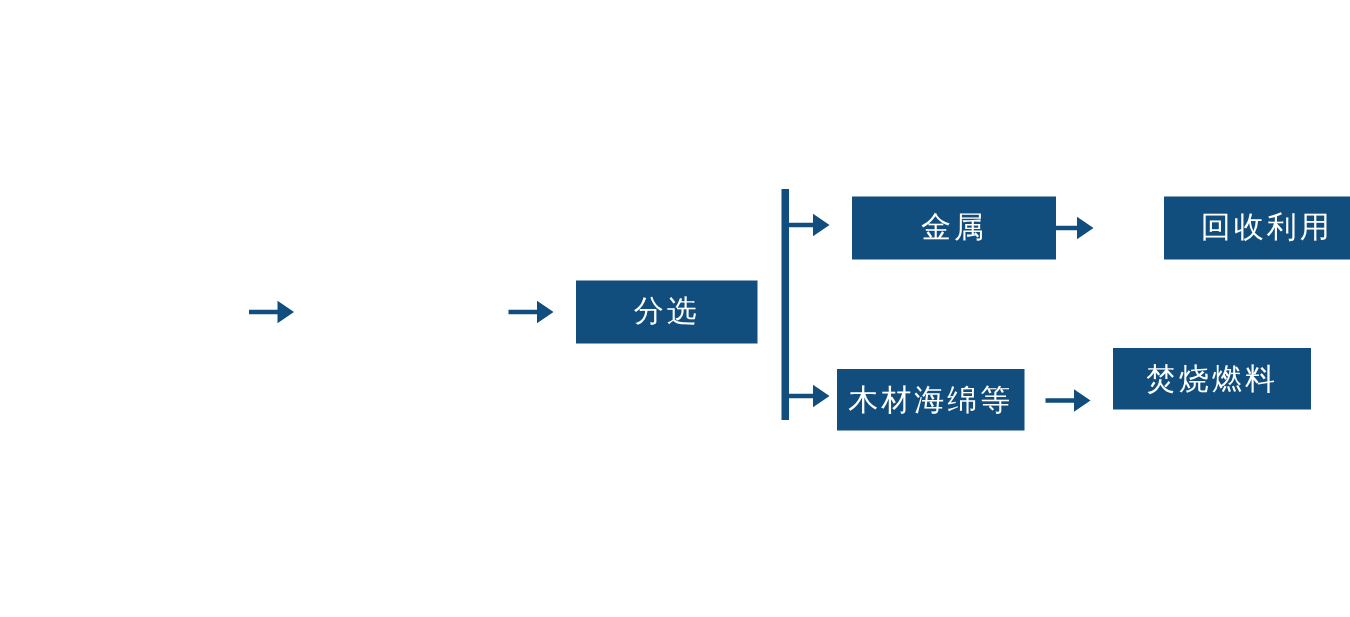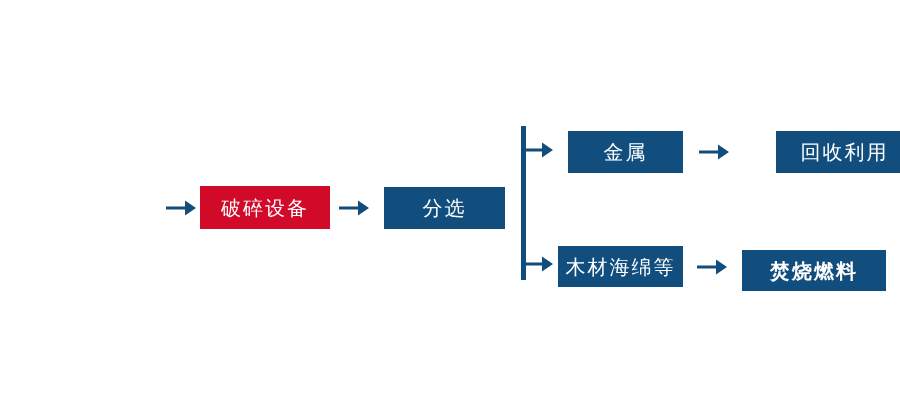--- a/index.html
+++ b/index.html
@@ -32,24 +32,24 @@
     white-space: nowrap;
     user-select: none;
   }
   .node.blue { background: #114e7e; }
   .node.red  { background: #d00a28; }
 
   
   #node-bulky    { left: 28px;  top: 187px; width: 132px; height: 42px; }
   #node-crusher  { left: 200px; top: 186px; width: 130px; height: 43px; }
   #node-sorting  { left: 384px; top: 187px; width: 121px; height: 42px; text-align: right; }
-  #node-metal    { left: 568px; top: 131px; width: 115px; height: 42px; }
+  #node-metal    { left: 568px; top: 131px; width: 136px; height: 42px; }
   #node-recycle  { left: 776px; top: 131px; width: 137px; height: 42px; }
   #node-wood     { left: 558px; top: 246px; width: 125px; height: 41px; }
-  #node-fuel     { left: 742px; top: 250px; width: 144px; height: 41px; font-weight: bold; }
+  #node-fuel     { left: 742px; top: 232px; width: 132px; height: 41px; }
 
   
   .arrow {
     position: absolute;
     width: 34px;
     height: 30px;
     color: #114e7e;
   }
   .arrow svg { display: block; width: 100%; height: 100%; }
 
@@ -73,21 +73,20 @@
 
 <div id="canvas">
 
 
   <div class="arrow" id="arrow-bulky-crusher">
     <svg viewBox="0 0 34 30" aria-hidden="true">
       <path d="M2 13.5 H21 V7.5 L32 15 L21 22.5 V16.5 H2 Z" fill="currentColor"></path>
     </svg>
   </div>
 
-  <div class="node red" id="node-crusher">破碎设备</div>
 
   <div class="arrow" id="arrow-crusher-sorting">
     <svg viewBox="0 0 34 30" aria-hidden="true">
       <path d="M2 13.5 H21 V7.5 L32 15 L21 22.5 V16.5 H2 Z" fill="currentColor"></path>
     </svg>
   </div>
 
   <div class="node blue" id="node-sorting">分选</div>
 
   <div id="branch-bracket">

